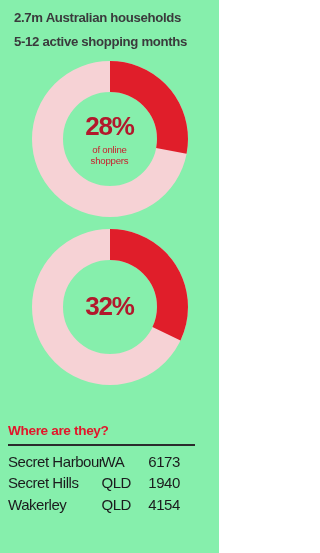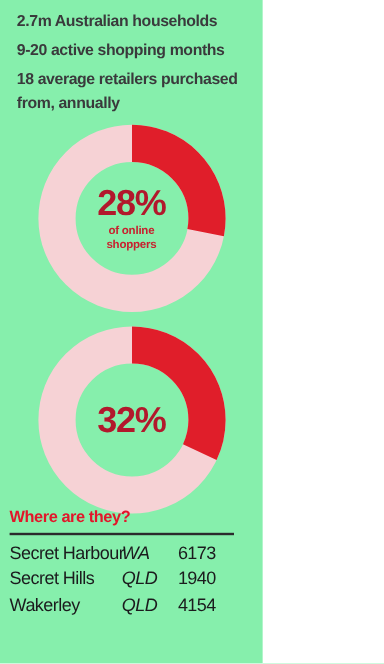--- a/index.html
+++ b/index.html
@@ -60,29 +60,29 @@
     width: 160px;
     height: 160px;
     display: flex;
     flex-direction: column;
     align-items: center;
     justify-content: center;
     pointer-events: none;
   }
   .donut-pct {
     color: #b2182c;
-    font-size: 30px;
+    font-size: 26px;
     font-weight: 700;
     letter-spacing: -1.1px;
     line-height: 31px;
   }
   .donut-sub {
     color: #c8202e;
     font-size: 9.6px;
-    font-weight: 700;
+    font-weight: 400;
     line-height: 11.4px;
     text-align: center;
     letter-spacing: -0.2px;
     margin-top: 2px;
   }
 
   
   .table-section {
     position: absolute;
     left: 0;
@@ -111,32 +111,31 @@
   table.places td {
     color: #1b1b1d;
     font-size: 15px;
     font-weight: 400;
     letter-spacing: -0.45px;
     line-height: 21.5px;
     padding: 0;
     white-space: nowrap;
   }
   td.col-suburb { width: 50%; }
-  td.col-state  { width: 25%; font-style: italic; }
+  td.col-state  { width: 25%; }
   td.col-post   { width: 25%; text-align: left; margin-left: 30px; }
 </style>
 </head>
 <body>
 
 <div class="page">
 
   <div class="stats">
     <div class="stat-line">2.7m Australian households</div>
-    <div class="stat-line">9-20 active shopping months</div>
-    <div class="stat-line wrap">18 average retailers purchased from, annually</div>
+    <div class="stat-line">5-12 active shopping months</div>
   </div>
 
   <div class="donut-block donut-1">
     <svg class="donut-svg" viewBox="0 0 160 160">
       <circle cx="80" cy="80" r="62.5" fill="none" stroke="#f6d2d5" stroke-width="31"></circle>
       <circle cx="80" cy="80" r="62.5" fill="none" stroke="#e01e2a" stroke-width="31" stroke-dasharray="109.96 282.74" transform="rotate(-90 80 80)"></circle>
     </svg>
     <div class="donut-center">
       <div class="donut-pct">28%</div>
       <div class="donut-sub">

